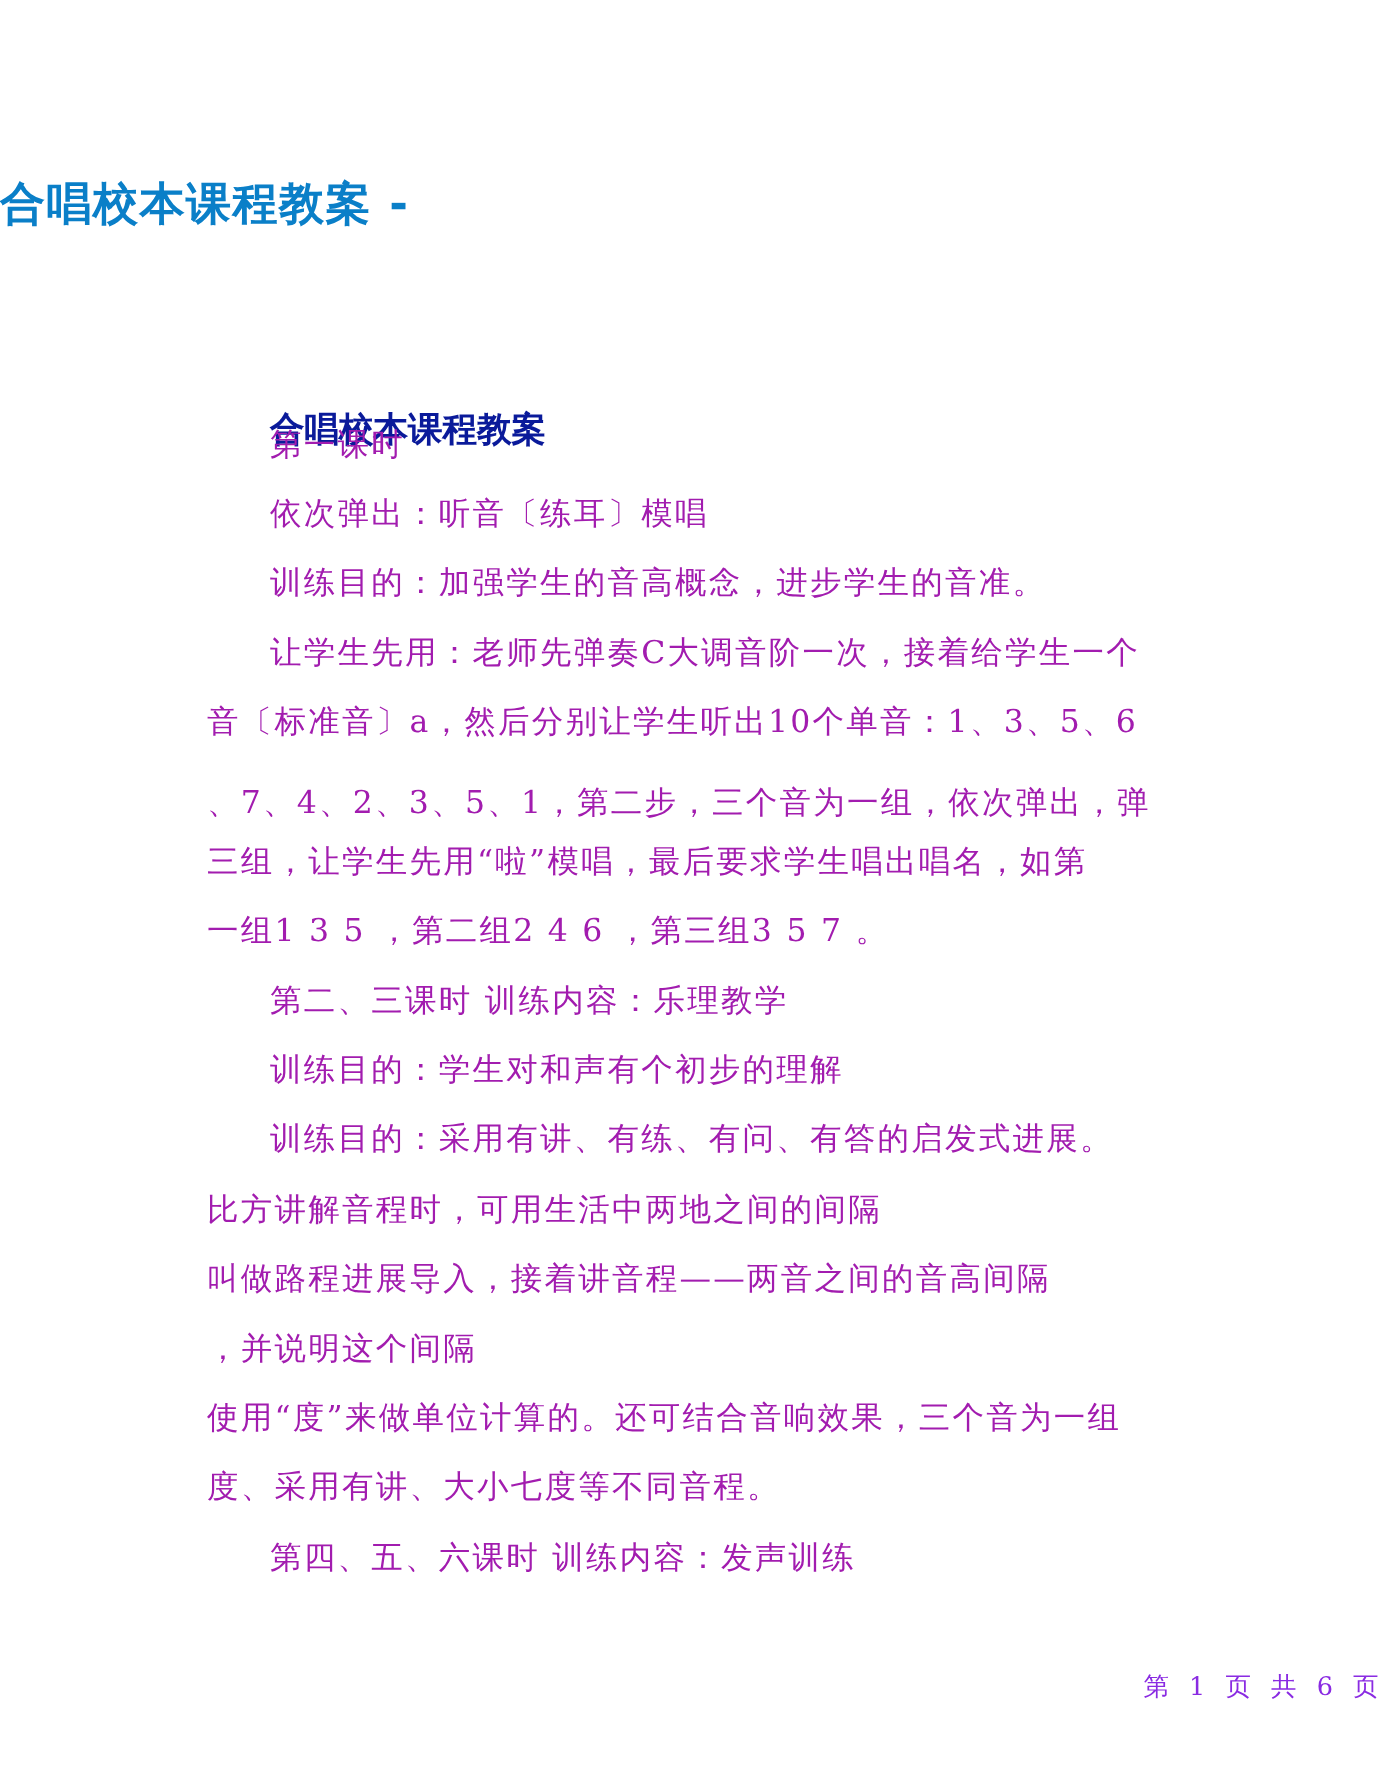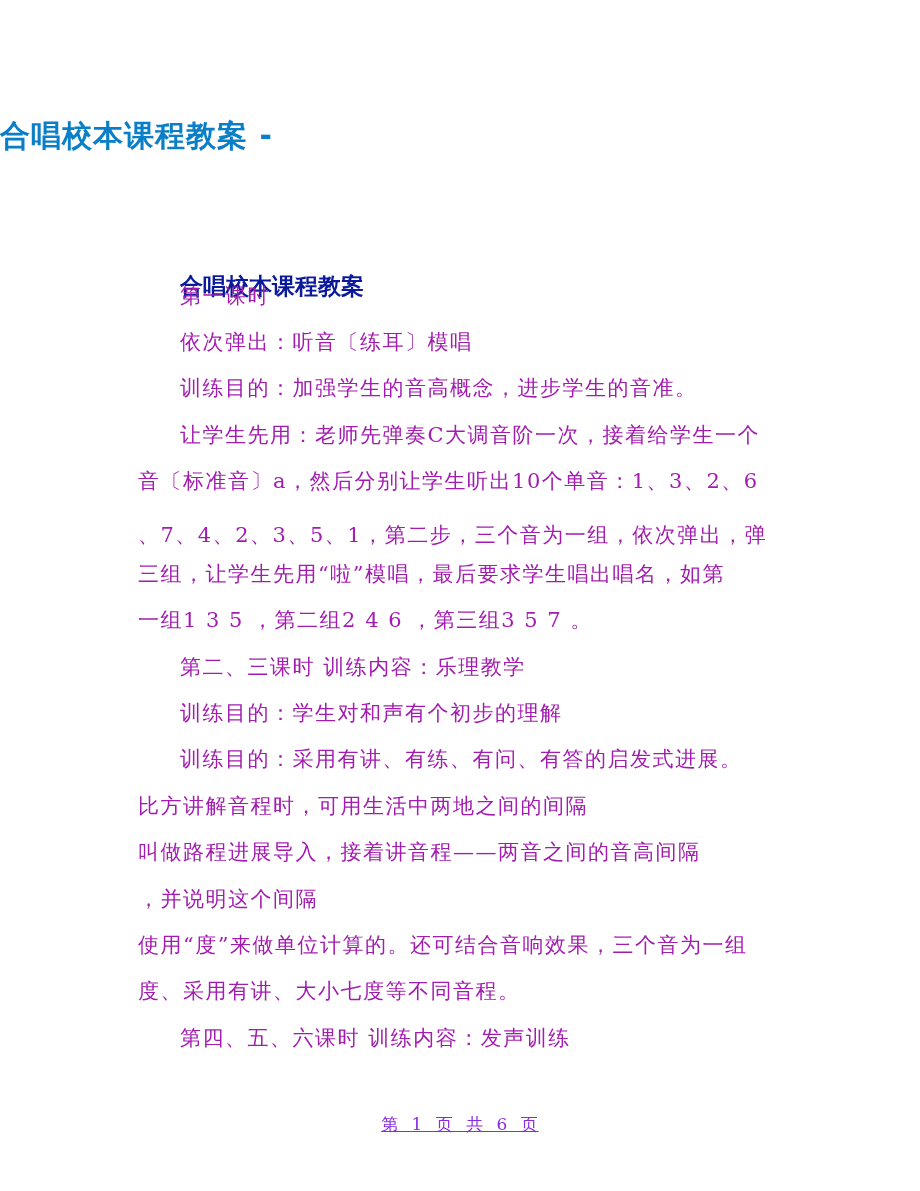--- a/index.html
+++ b/index.html
@@ -7,34 +7,34 @@
          font-family: "DejaVu Serif", "Liberation Serif", serif; color: #000; }
   .title { position: absolute; top: 116px; left: 0; width: 920px; 
            font-family: "DejaVu Sans", "Liberation Sans", sans-serif; font-weight: bold;
            font-size: 30px; color: #0a7fc8; letter-spacing: 1px; }
   .subtitle { position: absolute; top: 224px; left: 180px;
               font-family: "DejaVu Sans", "Liberation Sans", sans-serif; font-weight: bold;
               font-size: 23px; color: #0a1a9a; margin-top: 47px; }
   .line { position: absolute; left: 138px; font-size: 21px; line-height: 30px;
           white-space: nowrap; color: #a21caf; letter-spacing: 1.5px; }
   .ind { left: 180px; }
-  .footer { position: absolute; top: 1113px; left: 0; width: 920px; text-align: center;
-            font-size: 17px; color: #8a2be2; letter-spacing: 1px; word-spacing: 6px; text-decoration: underline; }
+  .footer { position: absolute; top: 1113px; left: 0; width: 920px; text-align: right;
+            font-size: 17px; color: #8a2be2; letter-spacing: 1px; word-spacing: 6px; }
 </style>
 </head>
 <body>
 
 <div class="title">合唱校本课程教案 -</div>
 <div class="subtitle">合唱校本课程教案</div>
 
 <div class="line ind" style="top:281px">第一课时</div>
 <div class="line ind" style="top:327px">依次弹出：听音〔练耳〕模唱</div>
 <div class="line ind" style="top:373px">训练目的：加强学生的音高概念，进步学生的音准。</div>
 <div class="line ind" style="top:420px">让学生先用：老师先弹奏C大调音阶一次，接着给学生一个</div>
-<div class="line" style="top:466px">音〔标准音〕a，然后分别让学生听出10个单音：1、3、2、6</div>
+<div class="line" style="top:466px">音〔标准音〕a，然后分别让学生听出10个单音：1、3、5、6</div>
 <div class="line" style="top:520px">、7、4、2、3、5、1，第二步，三个音为一组，依次弹出，弹</div>
 <div class="line" style="top:559px">三组，让学生先用“啦”模唱，最后要求学生唱出唱名，如第</div>
 <div class="line" style="top:605px">一组1 3 5 ，第二组2 4 6 ，第三组3 5 7 。</div>
 <div class="line ind" style="top:652px">第二、三课时 训练内容：乐理教学</div>
 <div class="line ind" style="top:698px">训练目的：学生对和声有个初步的理解</div>
 <div class="line ind" style="top:744px">训练目的：采用有讲、有练、有问、有答的启发式进展。</div>
 <div class="line" style="top:791px">比方讲解音程时，可用生活中两地之间的间隔</div>
 <div class="line" style="top:837px">叫做路程进展导入，接着讲音程——两音之间的音高间隔</div>
 <div class="line" style="top:884px">，并说明这个间隔</div>
 <div class="line" style="top:930px">使用“度”来做单位计算的。还可结合音响效果，三个音为一组</div>

